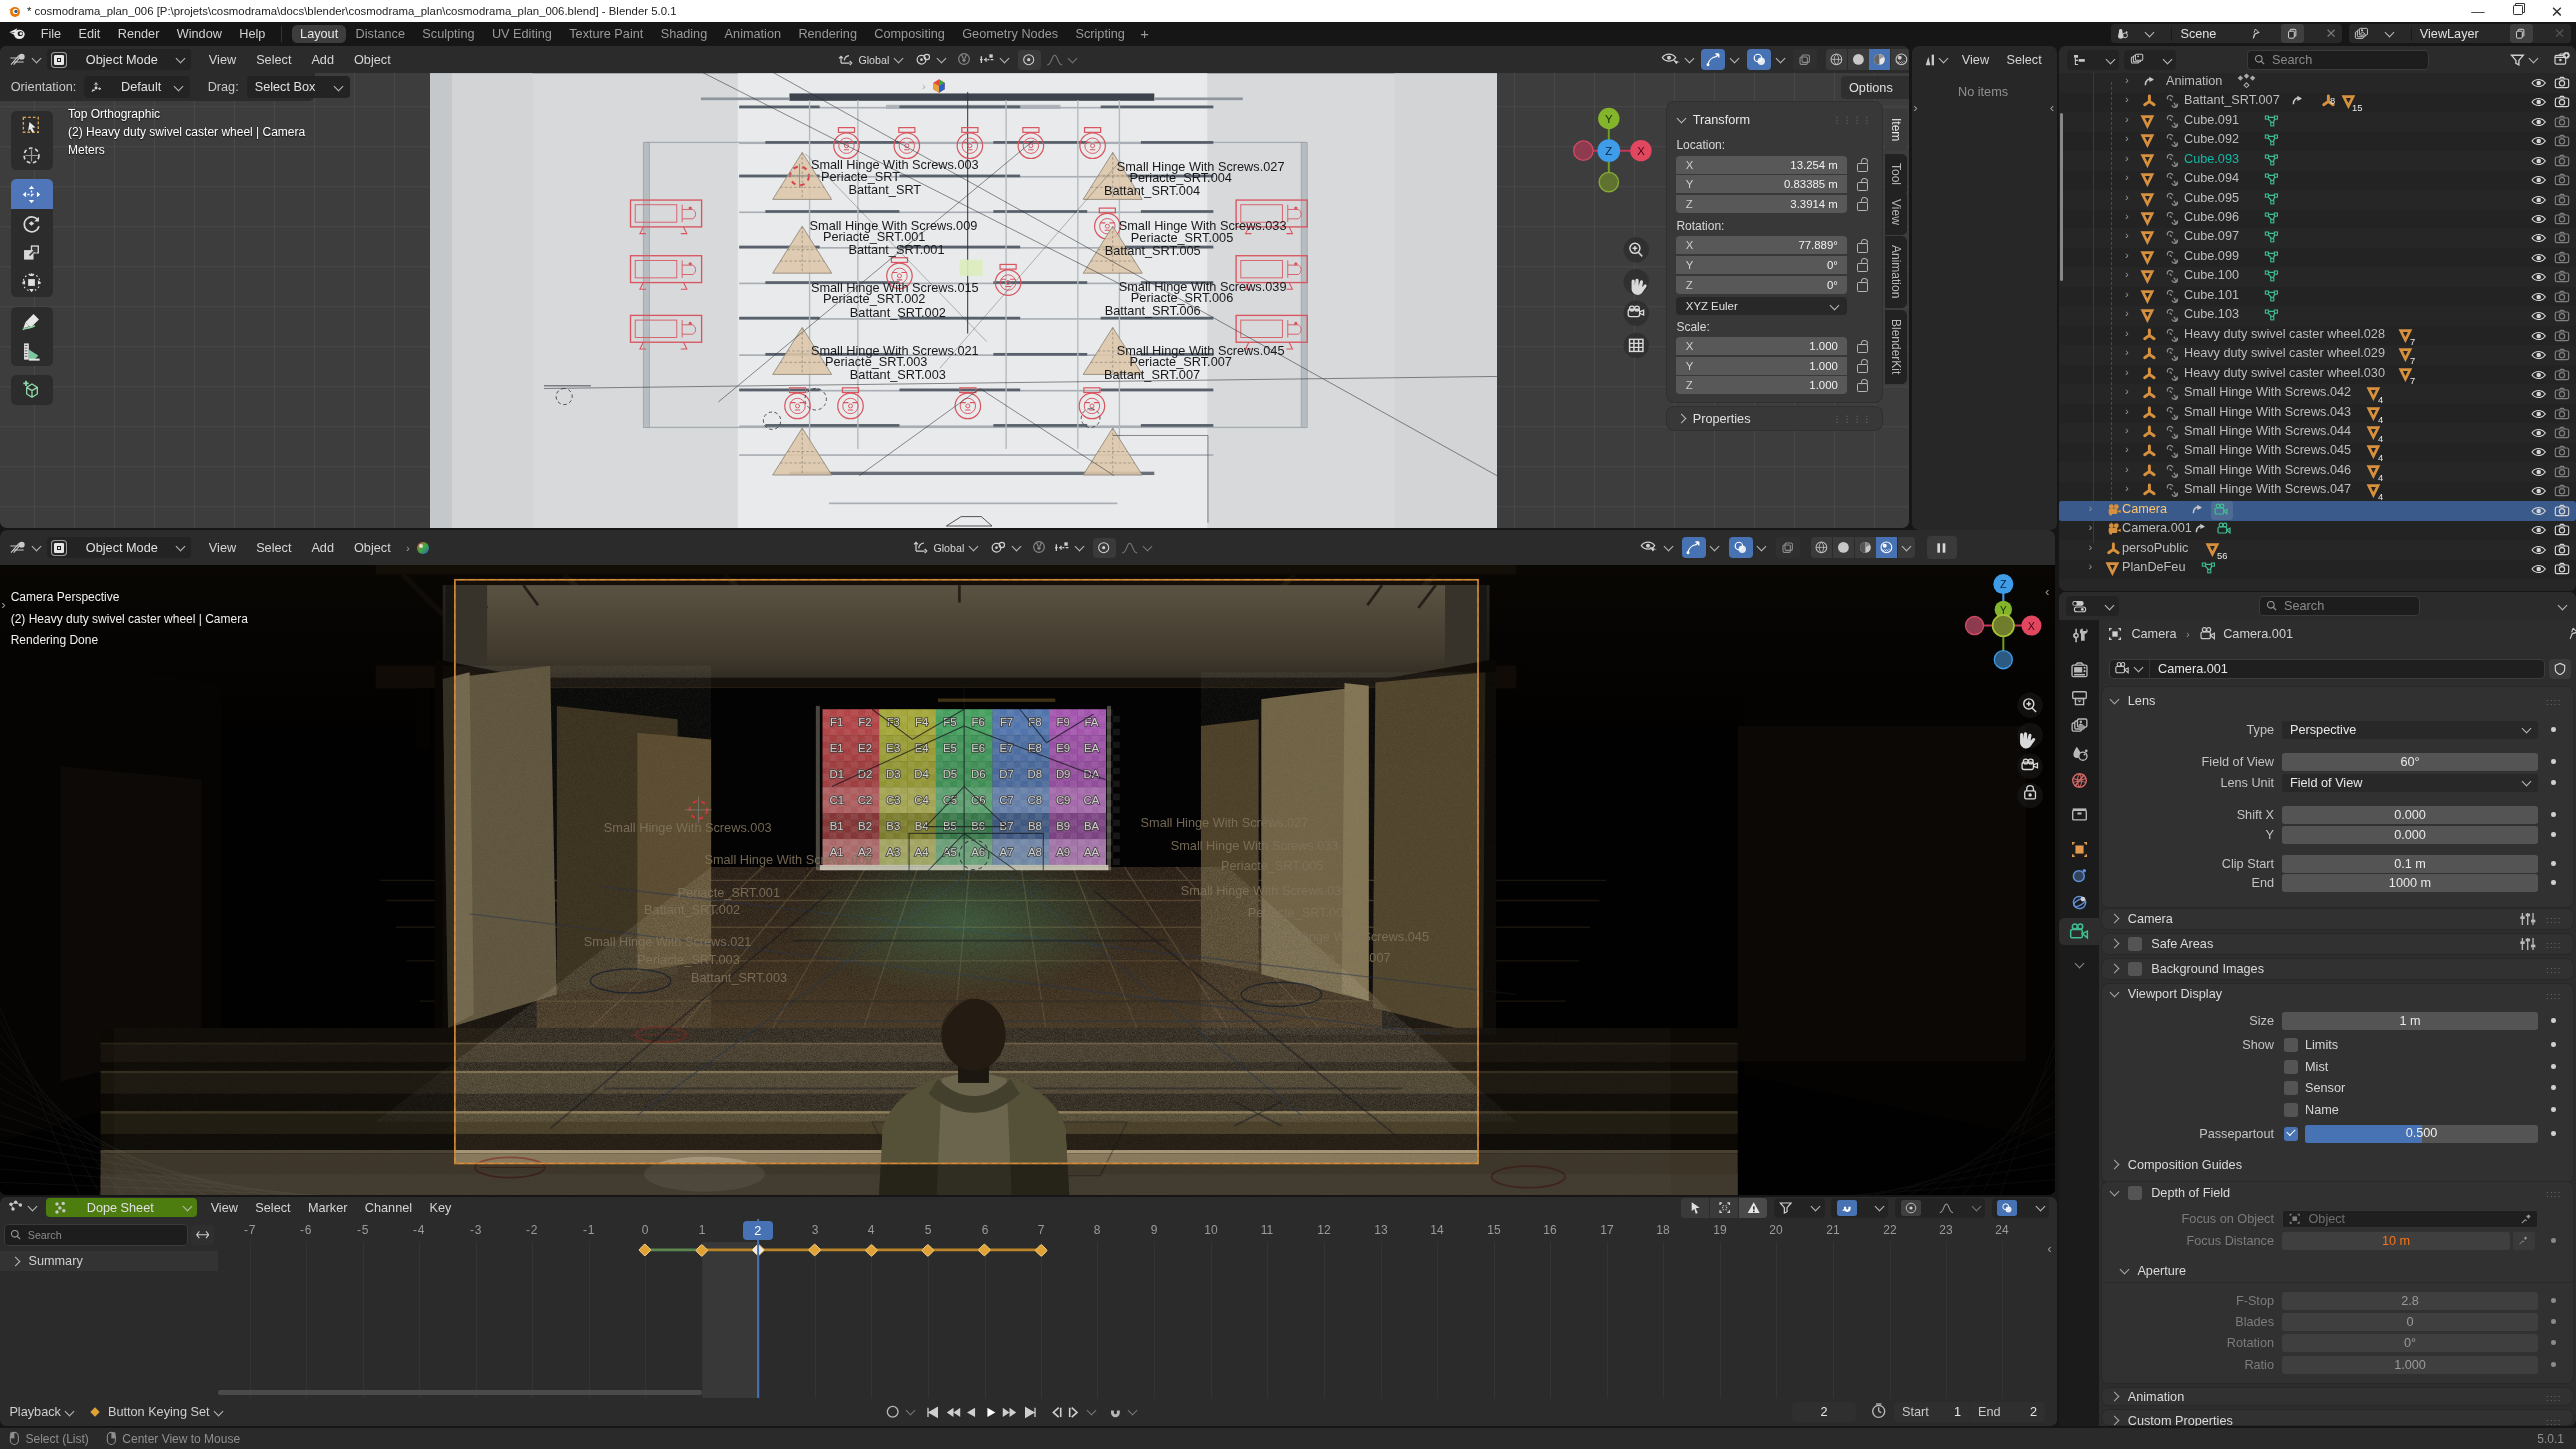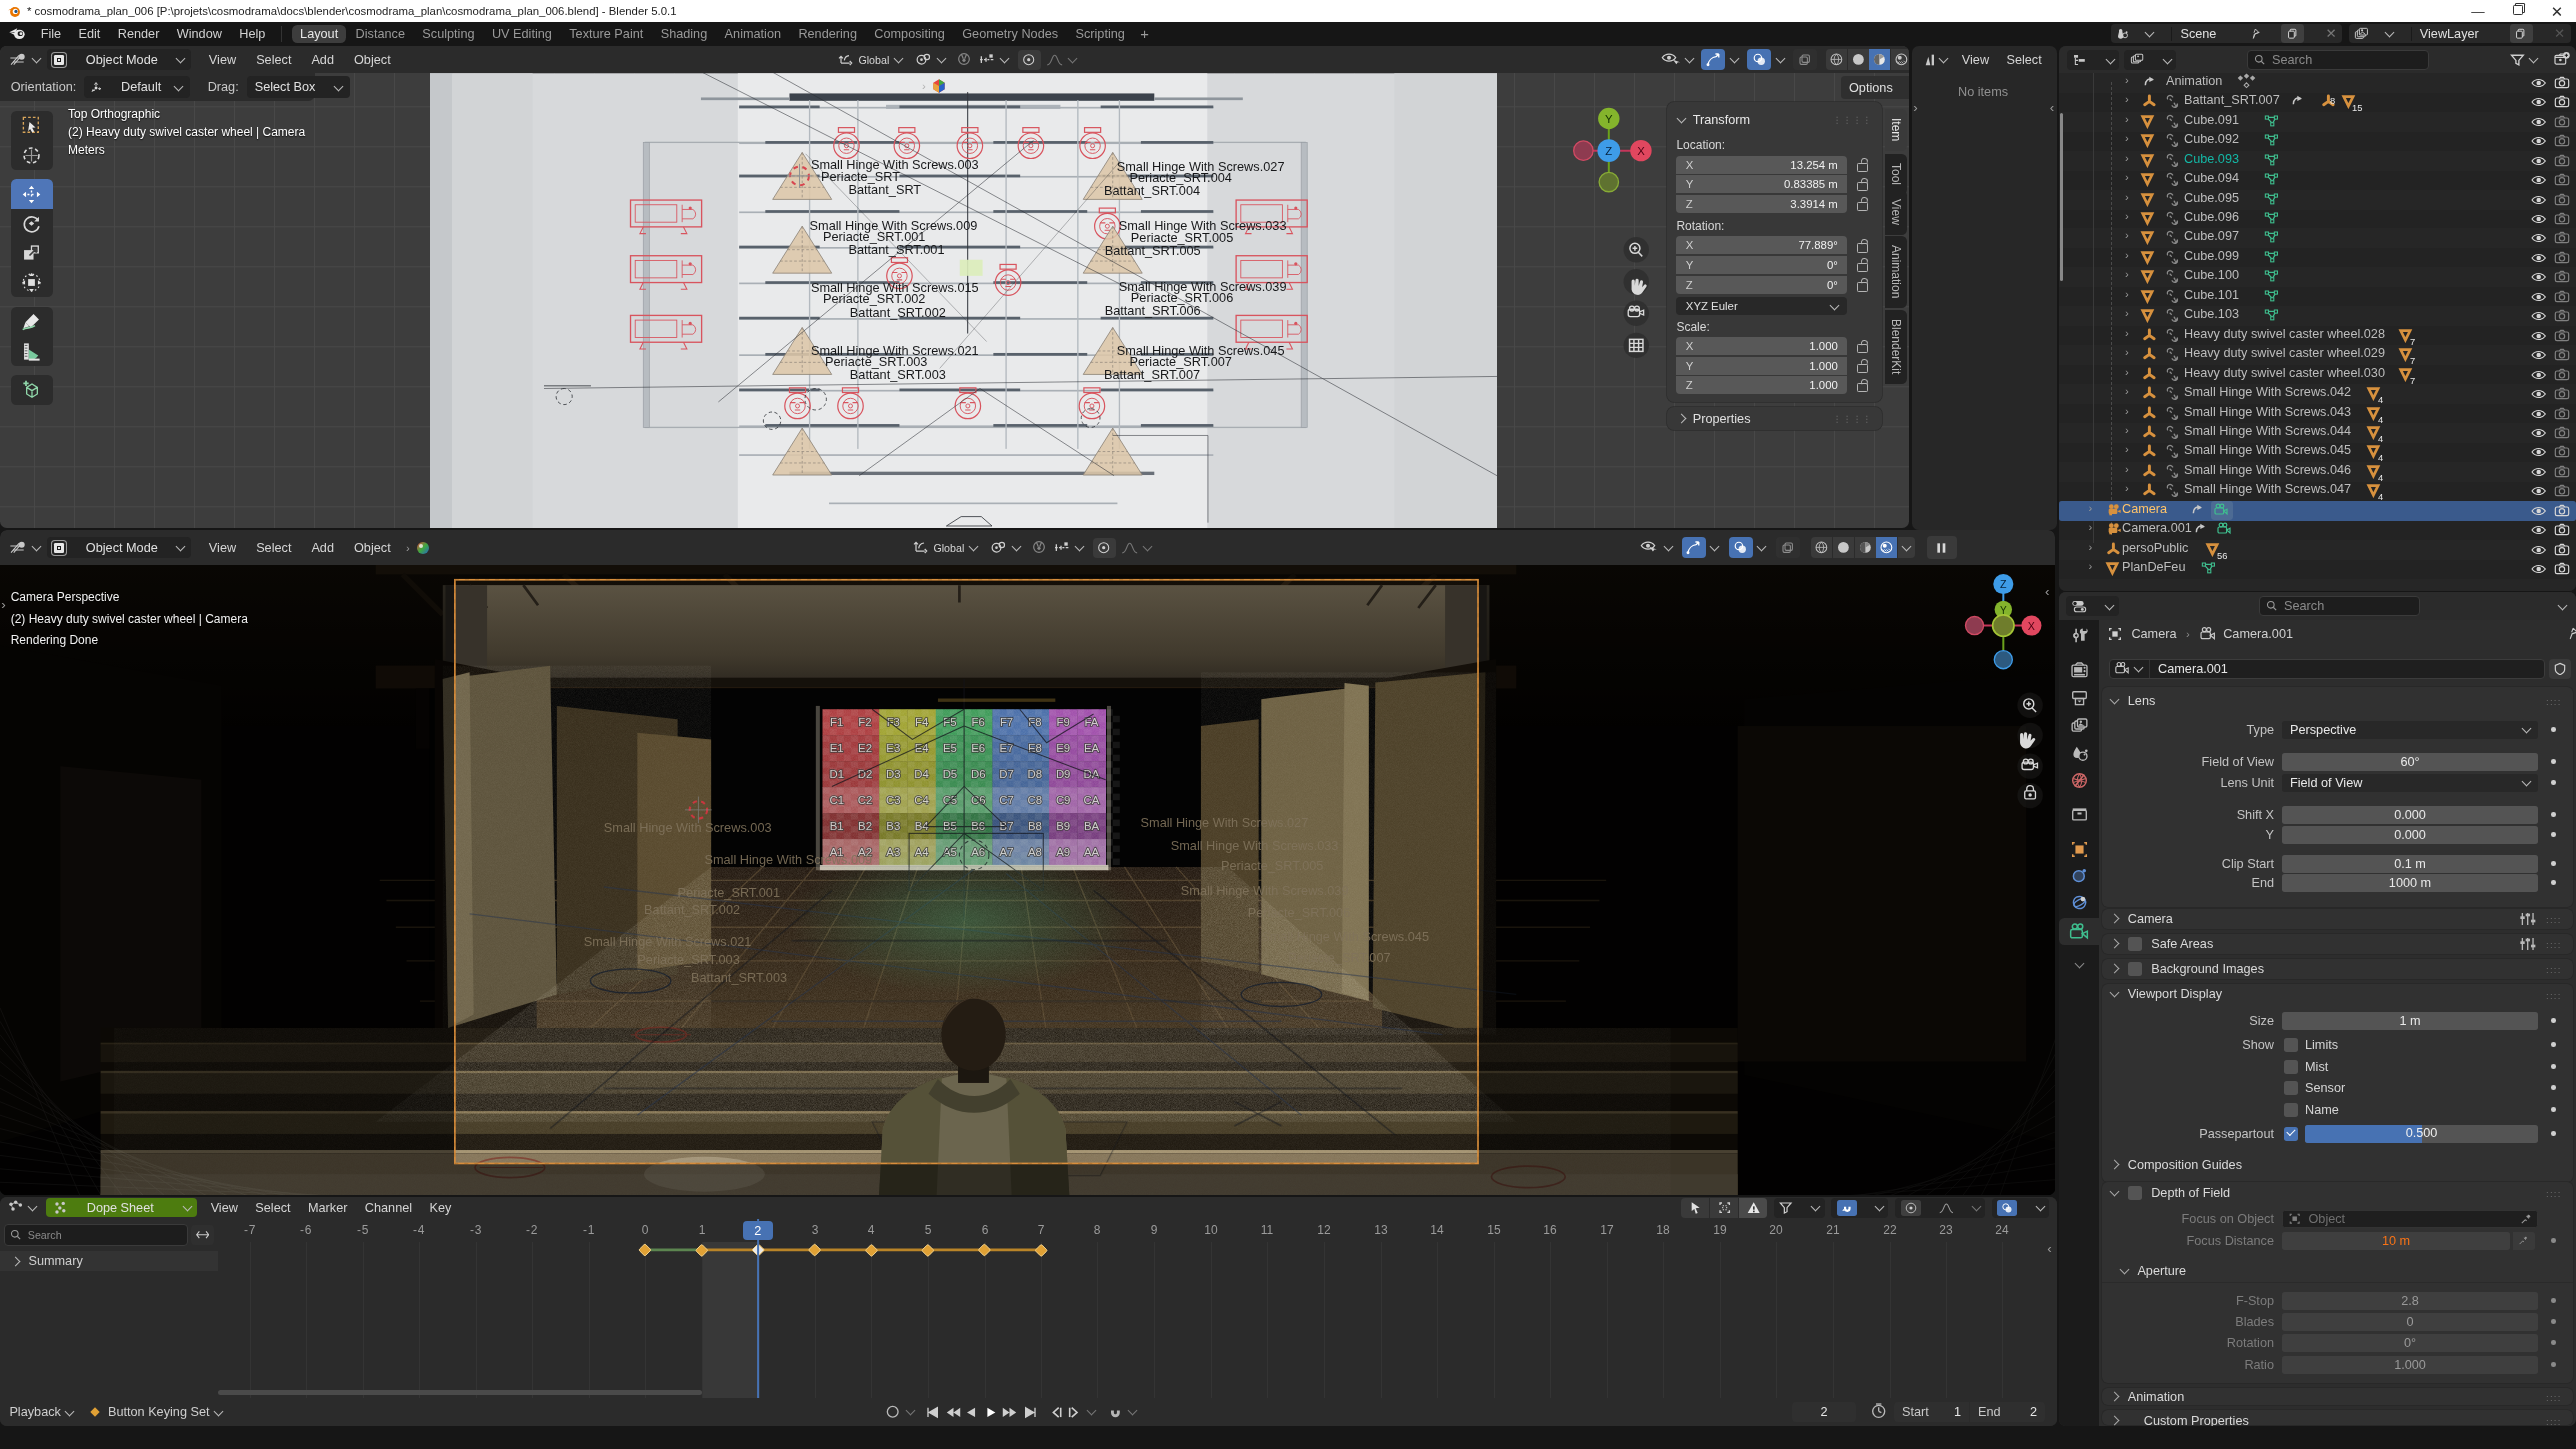--- a/index.html
+++ b/index.html
@@ -2949,20 +2949,35 @@
         <span class="pfield" style="background:#3f3f3f;color:#9a9a9a;">1.000</span>
         <span class="pdot" style="background:#8a8a8a;"></span>
       </div>
       <div class="panel" style="top:796px;height:17.4px;"></div>
       <div class="prow" style="top:795px;">
         <span class="chev" style="transform:rotate(-45deg);margin-left:9.4px;border-color:#aaa;"></span>
         <span style="margin-left:9.4px;color:#dadada;font-size:12.7px;">Animation</span>
       </div>
       <span style="position:absolute;left:487px;top:800px;color:#6e6e6e;font-size:9.4px;letter-spacing:1.3px;">::::</span>
       <div class="panel" style="top:818px;height:15.4px;"></div>
-      <div class="prow" style="top:819px;gap:16px;">
+      <div class="prow" style="top:819px;">
         <span class="chev" style="transform:rotate(-45deg);margin-left:9.4px;border-color:#aaa;"></span>
         <span style="margin-left:9.4px;color:#dadada;font-size:12.7px;">Custom Properties</span>
       </div>
       <span style="position:absolute;left:487px;top:824px;color:#6e6e6e;font-size:9.4px;letter-spacing:1.3px;">::::</span>
+    </div>
+  <div id="statusbar" class="abs">
+      <span style="margin-left:9.4px;display:inline-flex;align-items:center;">
+        <svg width="10.7" height="14.8" viewBox="0 0 16 22">
+          <rect x="2" y="2" width="12" height="18" rx="6" fill="none" stroke="#8f8f8f" stroke-width="1.6"></rect>
+          <rect x="2" y="2" width="6" height="9" fill="#8f8f8f"></rect>
+        </svg>
+        <span style="margin-left:5.4px;">Select (List)</span>
+        <svg width="10.7" height="14.8" viewBox="0 0 16 22" style="margin-left:17.4px;">
+          <rect x="2" y="2" width="12" height="18" rx="6" fill="none" stroke="#8f8f8f" stroke-width="1.6"></rect>
+          <rect x="8" y="2" width="6" height="9" fill="#8f8f8f"></rect>
+        </svg>
+        <span style="margin-left:5.4px;">Center View to Mouse</span>
+      </span>
+      <span style="margin-left:auto;margin-right:12px;">5.0.1</span>
     </div>
 </div>
 
 
 </body></html>

